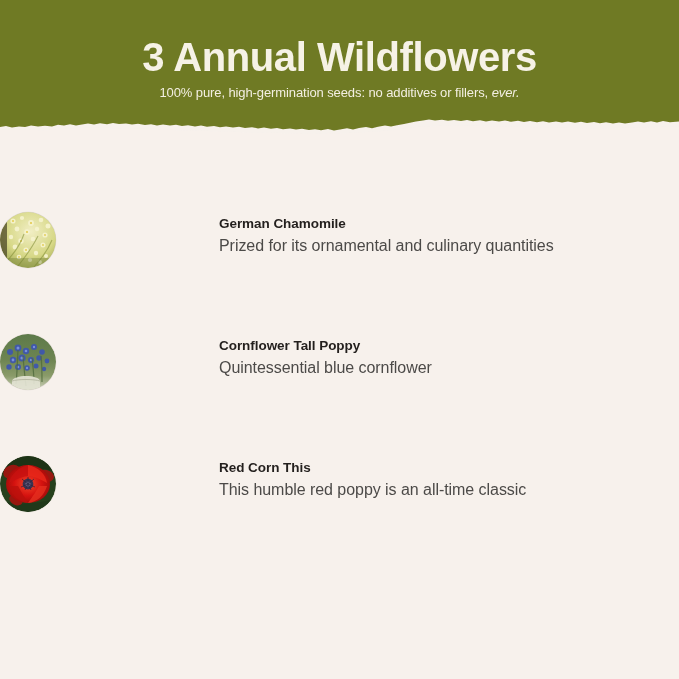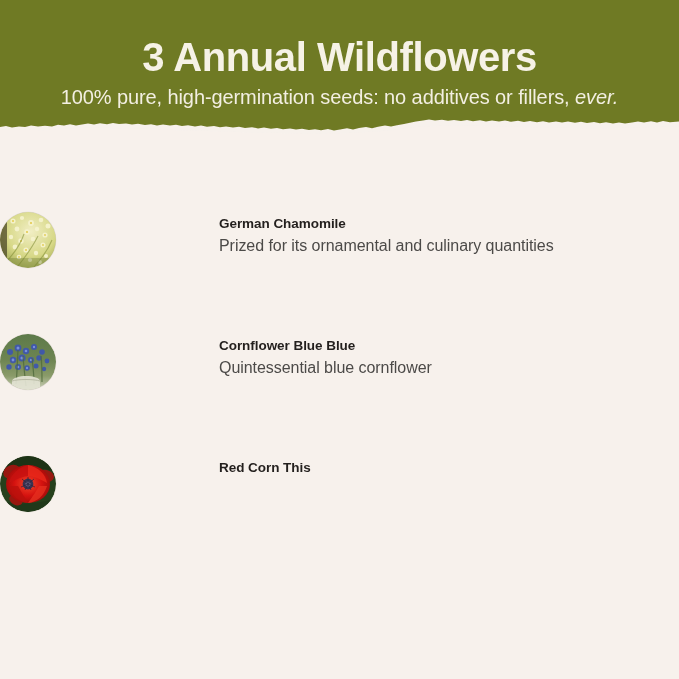--- a/index.html
+++ b/index.html
@@ -51,21 +51,21 @@
     font-size: 40px;
     font-weight: bold;
     letter-spacing: -0.4px;
     color: #f6f2e6;
     line-height: 1.1;
   }
 
   .header-subtitle {
     margin: 6px 0 0 0;
     font-family: "Liberation Sans", sans-serif;
-    font-size: 20px;
+    font-size: 13px;
     font-weight: normal;
     color: #f3efe2;
     line-height: 1.2;
     letter-spacing: -0.1px;
   }
   .header-subtitle .em {
     font-style: italic;
   }
 
   
@@ -294,21 +294,21 @@
               <path d="M26,52 C25,44 24,34 23,22"></path>
               <path d="M34,50 C34,42 33,32 32,24"></path>
               <path d="M42,48 C42,40 42,30 41,22"></path>
             </g>
             <path d="M12,56 L12,47 C12,44 20,42 26,42 C33,42 40,44 40,47 L40,56 Z" fill="#e3e3d4" opacity="0.92"></path>
             <path d="M12,47 C18,45 34,45 40,47" stroke="#b9bba6" stroke-width="1" fill="none"></path>
           </g>
         </svg>
       </div>
       <div class="flower-text">
-        <p class="flower-name">Cornflower Blue Blue</p>
+        <p class="flower-name">Cornflower Tall Poppy</p>
         <p class="flower-desc">Quintessential blue cornflower</p>
       </div>
     </li>
 
     <li class="flower-item">
       <div class="thumb">
         <svg viewBox="0 0 56 56">
           <defs>
             <clipPath id="c3">
                 <circle cx="28" cy="28" r="28"></circle>
@@ -342,17 +342,18 @@
                 <path d="M28,28 L35,31"></path>
               <path d="M28,28 L28,21"></path>
                 <path d="M28,28 L25,34"></path>
               <path d="M28,28 L31,34"></path>
             </g>
           </g>
         </svg>
       </div>
       <div class="flower-text">
         <p class="flower-name">Red Corn This</p>
+        <p class="flower-desc">This humble red poppy is an all-time classic</p>
       </div>
     </li>
 
   </ul>
 </div>
 
 </body></html>

